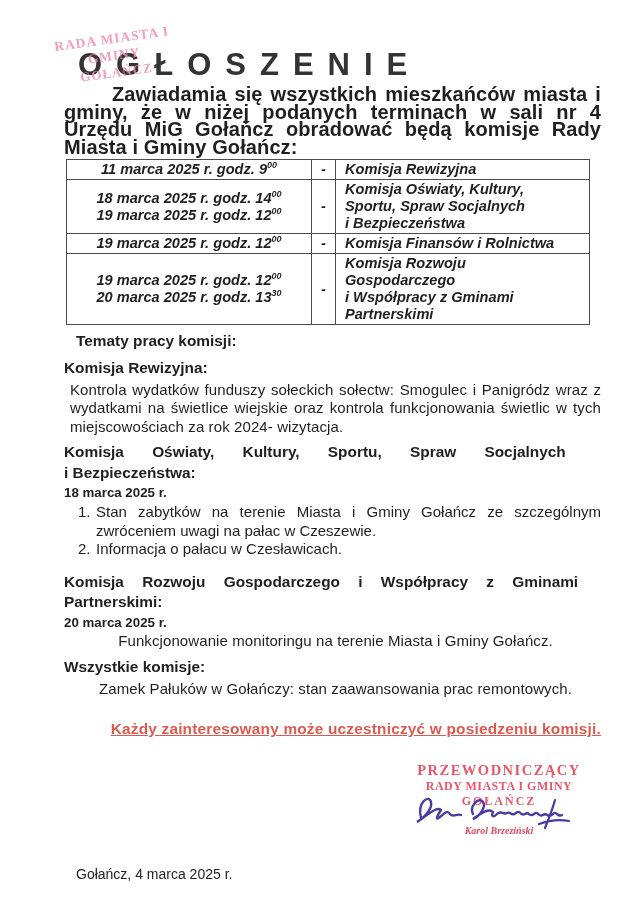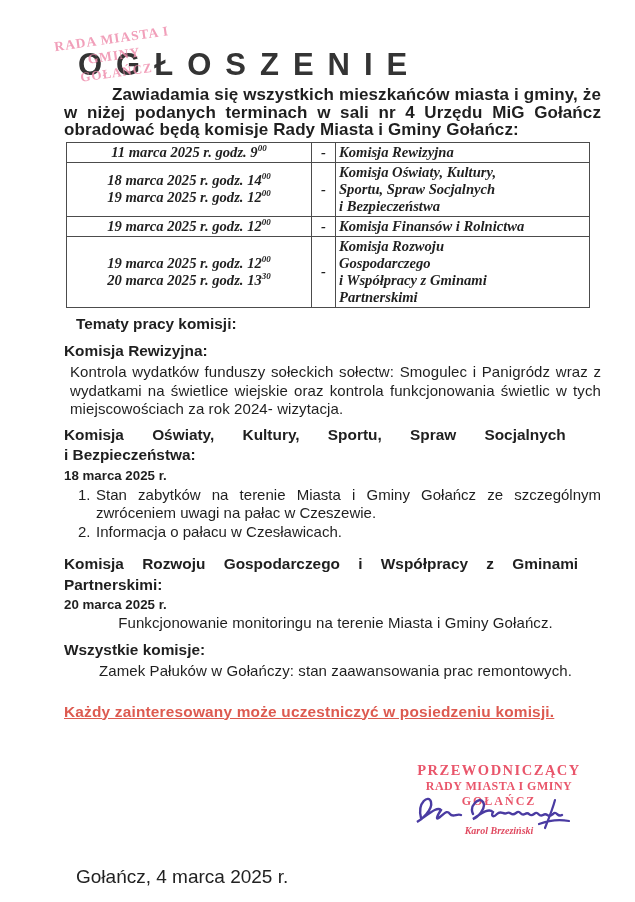--- a/index.html
+++ b/index.html
@@ -32,36 +32,36 @@
     font-size: 31px; font-weight: bold;
     letter-spacing: 14px;
     color: #343434;
     line-height: 34px;
     padding-left: 14px; 
     white-space: nowrap;
   }
 
   .intro {
     margin-top: 4px;
-    font-size: 17px; font-weight: bold;
+    font-size: 20px; font-weight: bold;
     line-height: 17.5px;
     text-align: justify;
     text-indent: 48px;
     letter-spacing: .1px;
   }
 
   table.schedule {
     margin-top: 3px;
     width: 524px;
     border-collapse: collapse;
     font-size: 14.6px; font-weight: bold; font-style: italic;
     line-height: 17px;
     margin-left: 2px;
   }
-  table.schedule td { border: 1.4px solid #4c4c4c; padding: 1px 3px; vertical-align: middle; font-family: Liberation Serif, serif; }
+  table.schedule td { border: 1.4px solid #4c4c4c; padding: 1px 9px; vertical-align: middle; }
   td.c-dates { width: 245px; text-align: center; }
   td.c-dates .dates-inner { display: inline-block; text-align: left; }
   td.c-dash { width: 24px; text-align: center; }
   td.c-committee { white-space: pre-line; padding-left: 8px; }
   .schedule sup { font-size: 9px; vertical-align: super; line-height: 0; }
 
   .topics-heading {
     margin-top: 6px; margin-left: 12px;
     font-size: 15.4px; font-weight: bold; line-height: 20px;
   }
@@ -89,21 +89,21 @@
   }
   .olist .num { position: absolute; left: 0; top: 0; }
 
   .m-rewizyjna { margin-top: 7px; }
   .m-oswiaty  { margin-top: 6px; }
   .m-rozwoju  { margin-top: 13px; }
   .m-wszystkie{ margin-top: 7px; }
 
   .notice {
     margin-top: 22px;
-    text-align: left;
+    text-align: right;
     font-size: 15.4px; font-weight: bold;
     text-decoration: underline;
     letter-spacing: .2px;
   }
 
   
   .sig-block {
     position: absolute; top: 762px; right: 26px; width: 220px;
     text-align: center;
     font-family: "Liberation Serif", serif;
@@ -111,21 +111,21 @@
     line-height: 15px;
   }
   .sig-block .s1 { font-size: 14.5px; letter-spacing: 1.5px; line-height: 17px; }
   .sig-block .s2 { font-size: 12px; letter-spacing: .5px; }
   .sig-block .s3 { font-size: 12px; letter-spacing: 2px; }
   .sig-name { font-size: 10px; font-style: italic; font-weight: bold; margin-top: 14px; }
   .sig-scribble { position: absolute; left: 18px; top: 26px; pointer-events: none; }
 
   .footer {
     position: absolute; left: 76px; top: 866px;
-    font-size: 19px; color: #222;
+    font-size: 14px; color: #222;
   }
 </style>
 </head>
 <body>
 
 <div class="page">
 
   <div class="stamp-top">
     <div class="l1">RADA MIASTA I GMINY</div>
     <div class="l2">GOŁAŃCZ</div>

